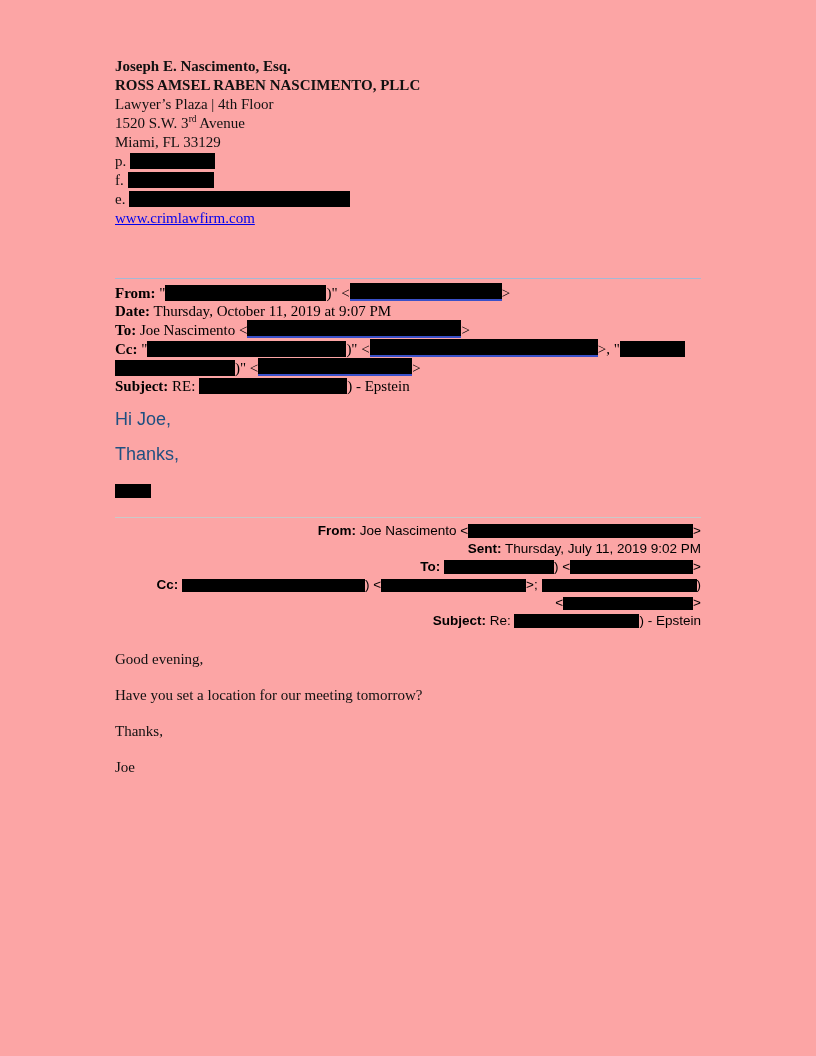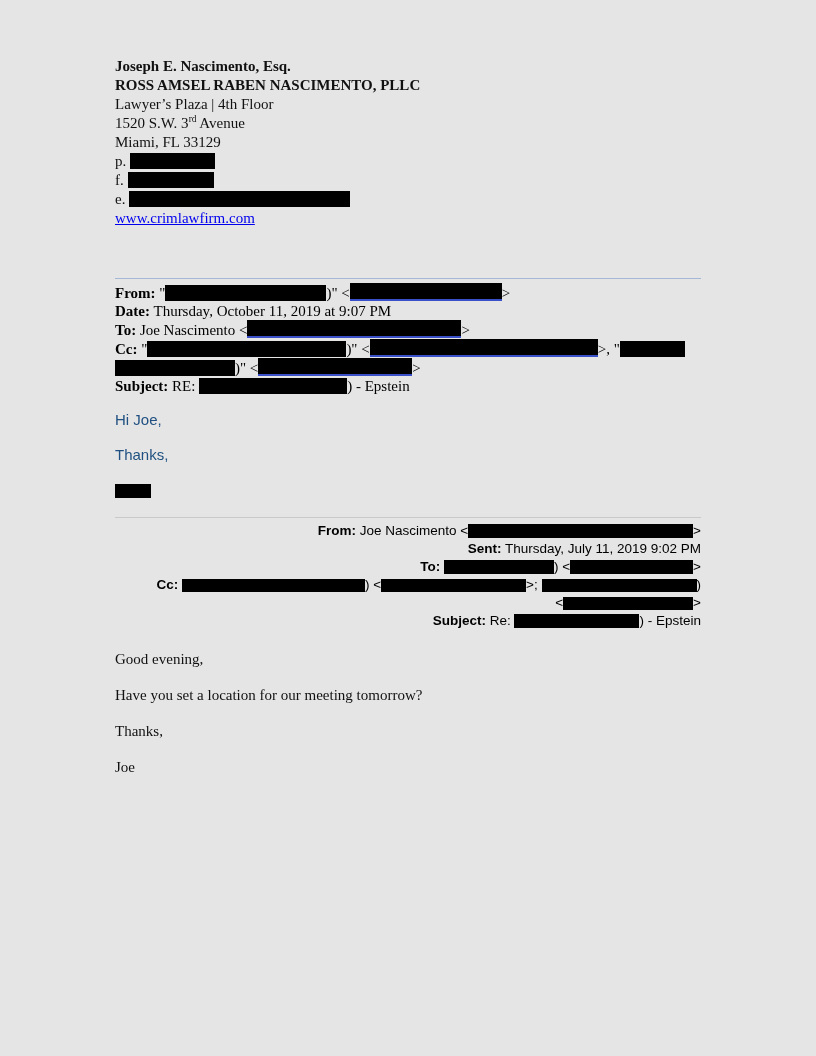--- a/index.html
+++ b/index.html
@@ -1,21 +1,21 @@
 <!DOCTYPE html>
 <html><head>
 <meta charset="utf-8">
 <style>
   html,body{margin:0;padding:0;background:#ffffff;}
   .page{
     position:relative;
     width:816px;height:1056px;
     box-sizing:border-box;
     padding:57px 115px 0 115px;
-    background:#e5e5e5;
+    background:#fca5a5;
     overflow:hidden;
   }
   .serif{font-family:"Liberation Serif","DejaVu Serif",serif;}
   .sans{font-family:"Liberation Sans","DejaVu Sans",sans-serif;}
 
   
   .sig{font-size:15px;line-height:19px;color:#111;}
   .sig .hl{white-space:nowrap;}
   .sig-link{display:inline-block;margin-top:0px;font-size:15px;line-height:19px;
     color:#0000EE;text-decoration:underline;cursor:pointer;}
@@ -25,21 +25,21 @@
   .divider.blue{background:#a5b9d6;margin-top:50px;}
   .divider.gray{background:#c9c9c9;margin-top:19px;}
 
   
   .hdr1{margin-top:4px;font-size:15px;line-height:18px;color:#000;}
   
   .hdr2{margin-top:4px;font-size:13.5px;line-height:18px;color:#000;text-align:right;}
   .hl{white-space:nowrap;}
 
   
-  .body1{margin-top:16px;font-size:15px;line-height:17px;color:#1F5081;}
+  .body1{margin-top:16px;font-size:18px;line-height:17px;color:#1F5081;}
   .body1 .para{margin-bottom:18px;}
   .body2{margin-top:21px;font-size:15px;line-height:17px;color:#111;}
   .body2 .para{margin-bottom:19px;}
   .bline{white-space:nowrap;}
 
   
   .redact{display:inline-block;background:#000;vertical-align:-3px;}
   .r-u{border-bottom:2px solid #3a50c8;} 
   sup{font-size:0.62em;line-height:0;}
 </style>

